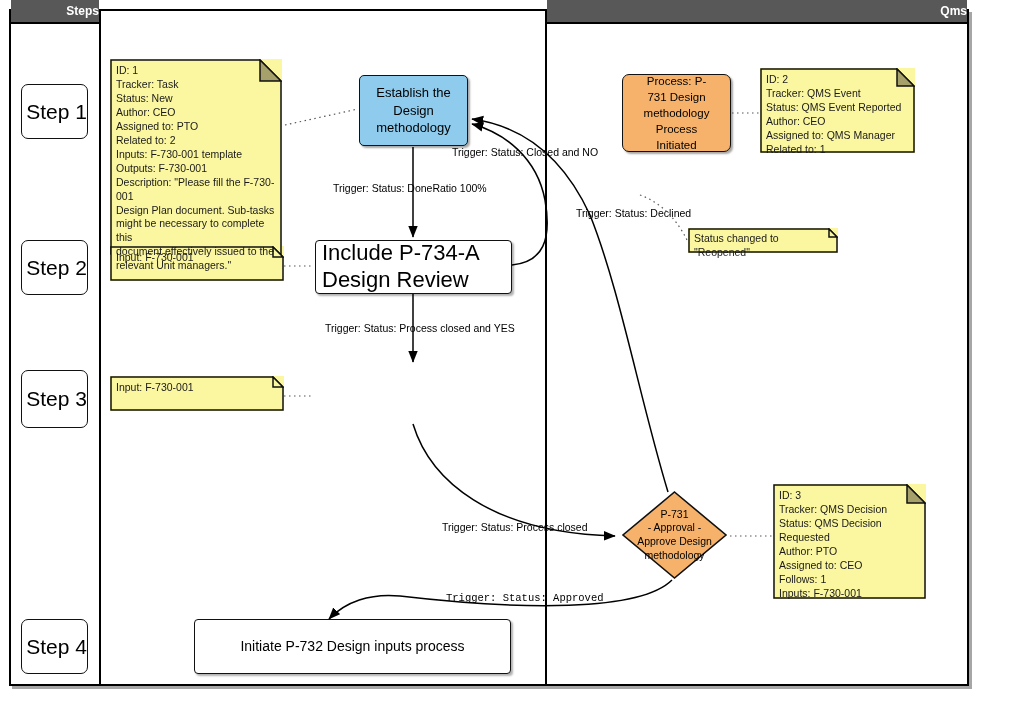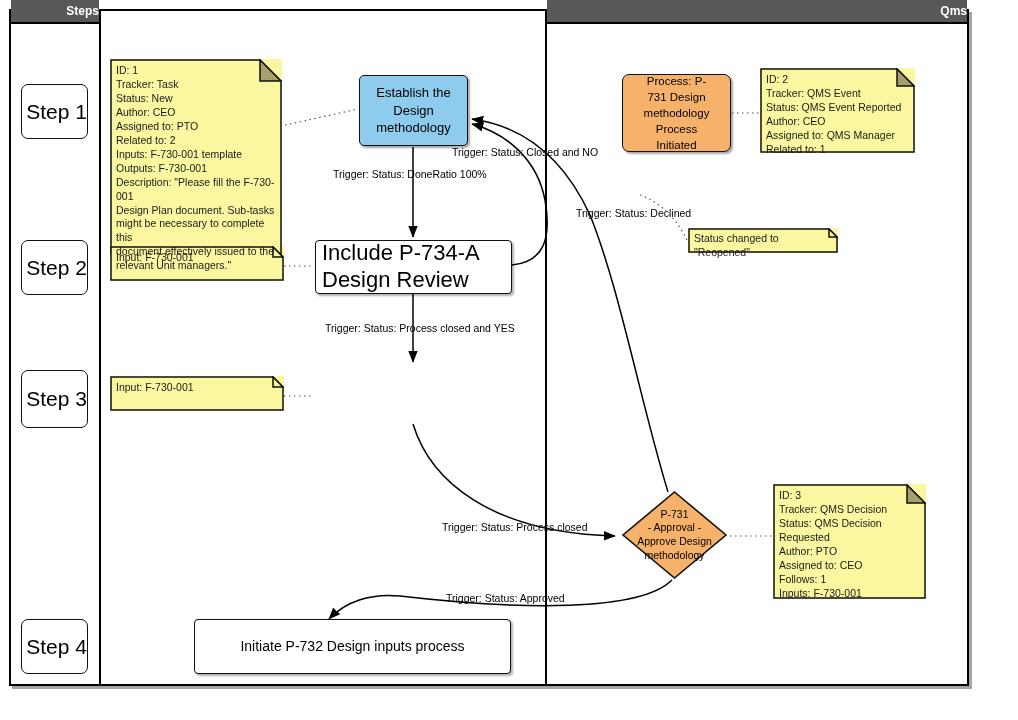--- a/index.html
+++ b/index.html
@@ -313,23 +313,23 @@
 Tracker: QMS Decision
 Status: QMS Decision Requested
 Author: PTO
 Assigned to: CEO
 Follows: 1
 Inputs: F-730-001</div>
   </div>
 
   <div class="edge-label" style="left:452px; top:146px;">Trigger: Status: Closed and NO</div>
 
-  <div class="edge-label" style="left:333px; top:168px;">Trigger: Status: DoneRatio 100%</div>
+  <div class="edge-label" style="left:333px; top:182px;">Trigger: Status: DoneRatio 100%</div>
 
   <div class="edge-label" style="left:576px; top:207px;">Trigger: Status: Declined</div>
 
   <div class="edge-label" style="left:325px; top:322px;">Trigger: Status: Process closed and YES</div>
 
   <div class="edge-label" style="left:442px; top:521px;">Trigger: Status: Process closed</div>
 
-  <div class="edge-label" style="left:446px; top:592px;">Trigger: Status: Approved</div>
+  <div class="edge-label" style="left:446px; top:592px;font-family:Liberation Mono, monospace;">Trigger: Status: Approved</div>
 
 </div>
 
 </body></html>

